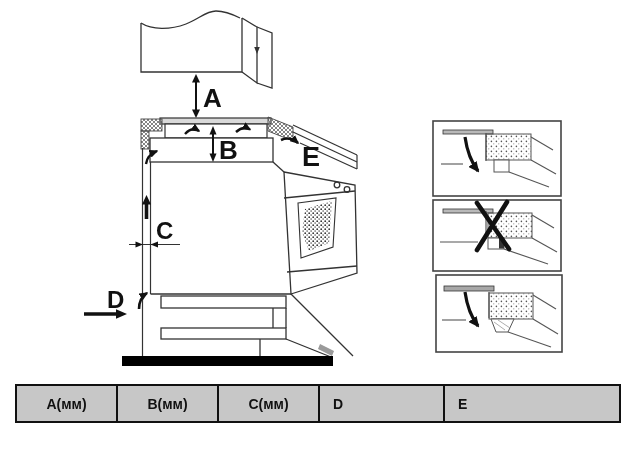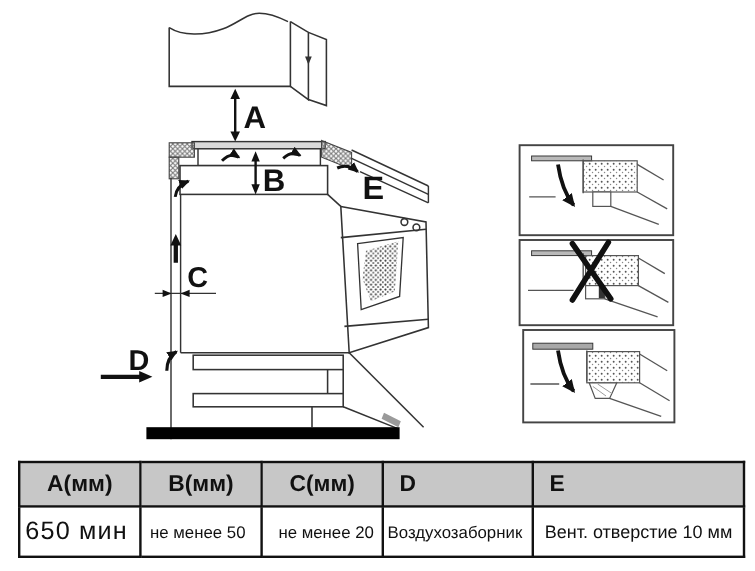--- a/index.html
+++ b/index.html
@@ -9,21 +9,21 @@
   }
   #diagram-svg{position:absolute;left:0;top:0;}
   .dim-table{
     position:absolute;left:15px;top:384px;width:604px;
     border-collapse:collapse;table-layout:fixed;
   }
   .dim-table th,.dim-table td{
     border:2px solid #111;overflow:hidden;white-space:nowrap;
   }
   .dim-table th{
-    background:#c7c7c7;font-weight:bold;font-size:19px;height:33px;
+    background:#c7c7c7;font-weight:bold;font-size:14px;height:33px;
     text-align:center;color:#111;
   }
   .dim-table th.left{text-align:left;padding-left:13px;}
   .dim-table td{background:#fff;height:38px;vertical-align:middle;}
   td.val-a{font-size:21px;padding-left:4px;letter-spacing:1px;}
   td.val-b,td.val-c,td.val-d{font-size:14px;padding-left:7px;}
   td.val-c{padding-left:13px;}
   td.val-d{font-size:14px;padding-left:3px;}
   td.val-e{font-size:15px;padding-left:9px;}
 </style>
@@ -196,21 +196,14 @@
       <col style="width:176px">
   </colgroup>
   <tbody>
       <tr>
     <th>А(мм)</th>
     <th>В(мм)</th>
     <th>С(мм)</th>
     <th class="left">D</th>
     <th class="left">E</th>
   </tr>
-  <tr>
-    <td class="val-a">650 мин</td>
-    <td class="val-b">не менее 50</td>
-    <td class="val-c">не менее 20</td>
-    <td class="val-d">Воздухозаборник</td>
-    <td class="val-e">Вент. отверстие 10 мм</td>
-  </tr>
 </tbody>
   </table>
 
 </body></html>

